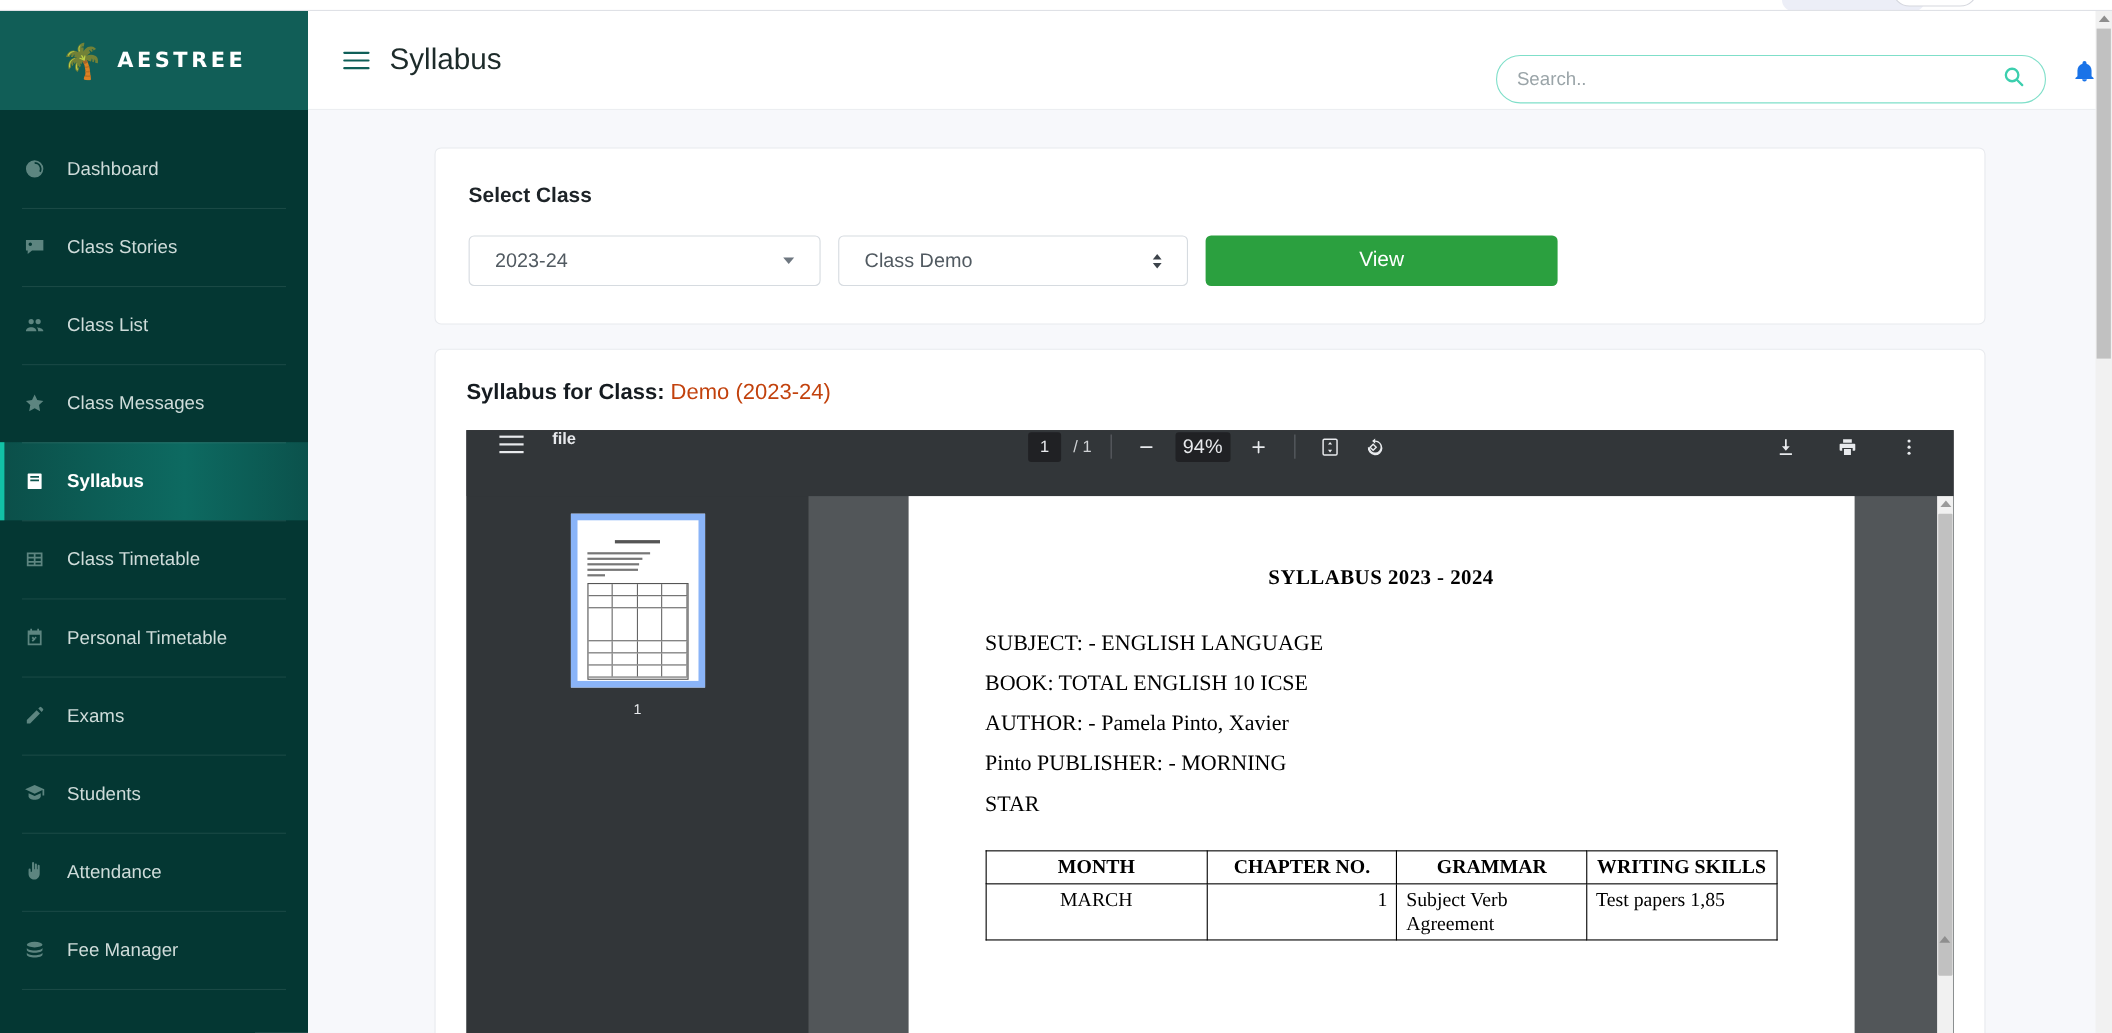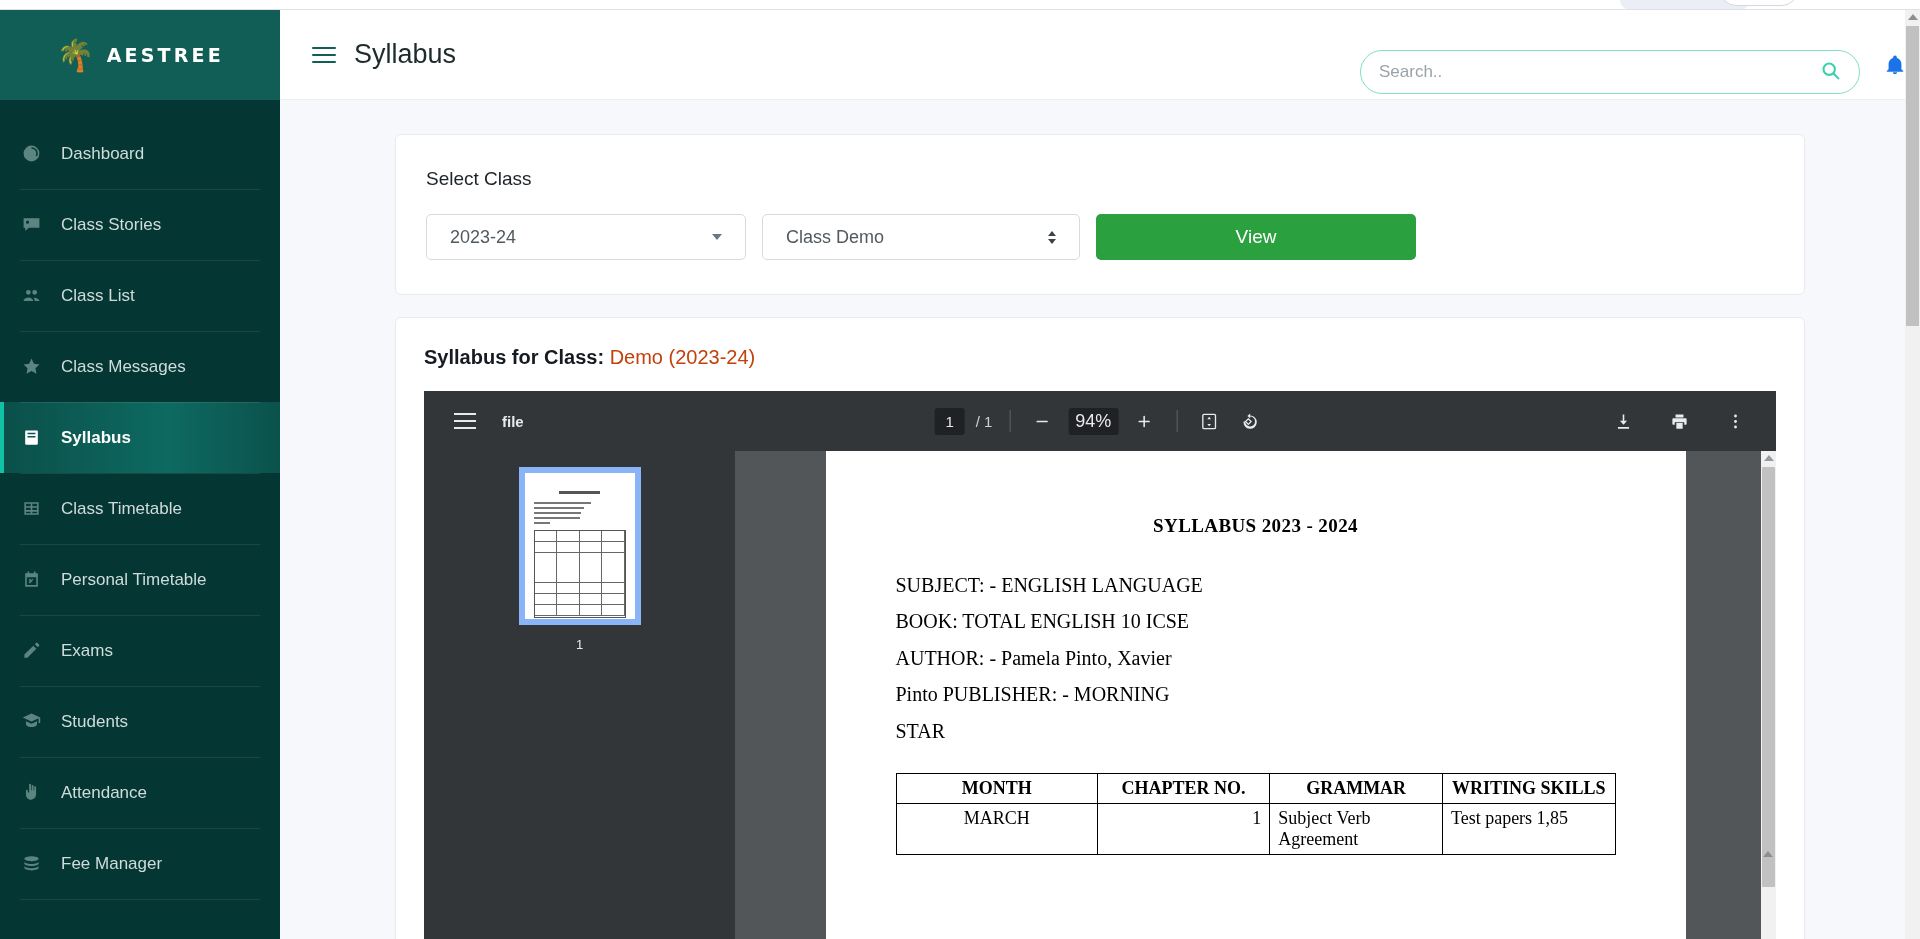--- a/index.html
+++ b/index.html
@@ -79,21 +79,21 @@
   .bell { position: absolute; left: 1604px; top: 44px; cursor: pointer; }
   .bell svg { width: 22px; height: 22px; fill: #1a73e8; }
 
   
   .content { position: absolute; top: 100px; left: 280px; width: 1640px; height: 839px; background: #f7f8fb; overflow: hidden; }
   .card {
     background: #ffffff; border: 1px solid #e8eaee; border-radius: 6px;
     margin: 0 115px 0 115px;
   }
   .card-select { margin-top: 34px; padding: 33px 30px 34px 30px; }
-  .card-select h2 { font-size: 19px; color: #1d2327; margin-bottom: 24px; font-weight: 400; }
+  .card-select h2 { font-size: 19px; color: #1d2327; margin-bottom: 24px; font-weight: 700; }
   .select-row { display: flex; align-items: center; gap: 16px; }
   .sel {
     height: 46px; border: 1px solid #d6dbe0; border-radius: 5px; background: #fff;
     font-size: 18px; color: #515a61; padding: 0 23px;
     font-family: "Liberation Sans", sans-serif;
     display: flex; align-items: center; justify-content: space-between; cursor: pointer;
   }
   .sel-year { width: 320px; }
   .sel-class { width: 318px; }
   .caret-down { width: 0; height: 0; border-left: 5px solid transparent; border-right: 5px solid transparent; border-top: 6px solid #6e7780; }
@@ -107,21 +107,21 @@
     font-family: "Liberation Sans", sans-serif;
   }
 
   .card-syllabus { margin-top: 22px; padding: 28px 28px 0 28px; height: 700px; }
   .syl-head { font-size: 20px; margin-bottom: 22px; }
   .syl-head .lbl { font-weight: 700; color: #151b20; }
   .syl-head .val { color: #c2410c; }
 
   
   .pdf { background: #323639; height: 620px; position: relative; display: flex; flex-direction: column; }
-  .pdf-toolbar { height: 60px; background: #323639; display: flex; align-items: center; position: relative; color: #e8eaed; }
+  .pdf-toolbar { height: 60px; background: #323639; display: flex; align-items: flex-start; position: relative; color: #e8eaed; }
   .pdf-toolbar .tb-ham { margin-left: 30px; width: 22px; cursor: pointer; }
   .pdf-toolbar .tb-ham span { display: block; height: 2px; background: #e8eaed; margin: 5px 0; }
   .pdf-title { margin-left: 26px; font-size: 15px; color: #e8eaed; font-weight: 700; }
   .tb-center { position: absolute; left: 50%; transform: translateX(-50%); display: flex; align-items: center; gap: 11px; }
   .pg-input { width: 30px; height: 27px; background: #202124; border-radius: 3px; color: #e8eaed; font-size: 15px; display: flex; align-items: center; justify-content: center; }
   .pg-total { font-size: 15px; color: #cfd2d5; }
   .tb-sep { width: 1px; height: 22px; background: #5f6368; margin: 0 6px; }
   .tb-btn { width: 30px; height: 30px; display: flex; align-items: center; justify-content: center; cursor: pointer; color: #e8eaed; }
   .tb-btn svg { fill: #e8eaed; }
   .zoom-val { min-width: 50px; height: 27px; background: #202124; border-radius: 3px; color: #e8eaed; font-size: 18px; display: flex; align-items: center; justify-content: center; }

